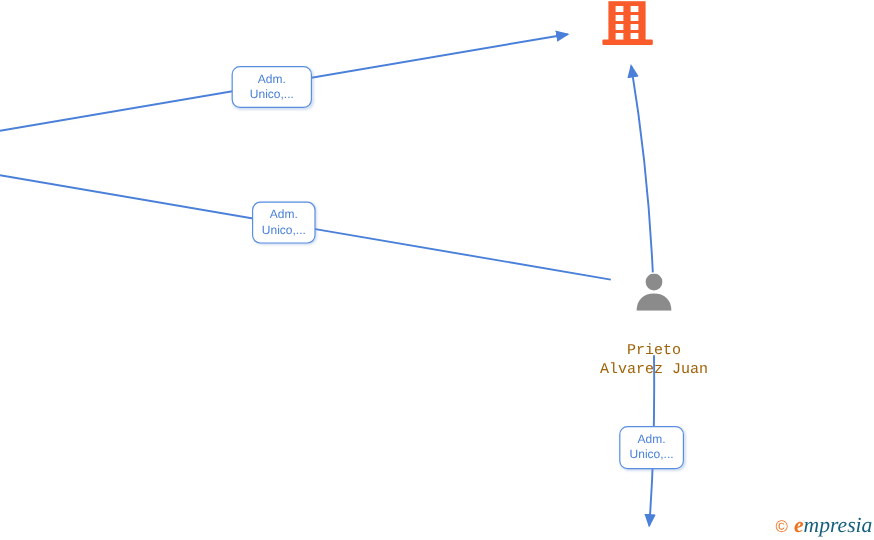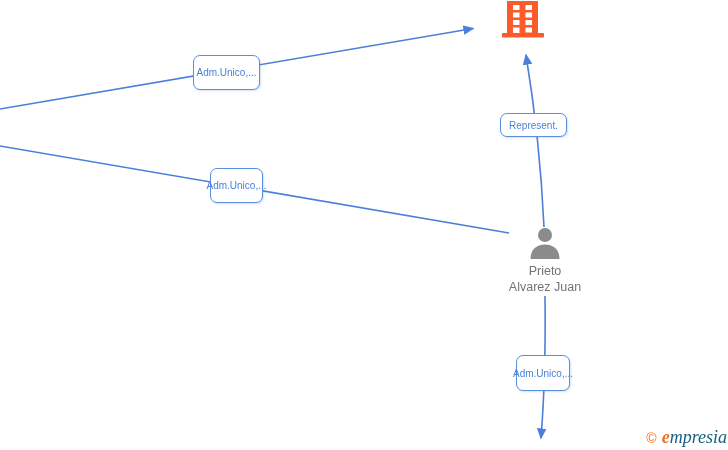--- a/index.html
+++ b/index.html
@@ -6,26 +6,26 @@
   body{
     width:728px;height:450px;background:#ffffff;overflow:hidden;position:relative;
     font-family:"Liberation Sans", sans-serif;
   }
   .stage{position:absolute;left:0;top:0;width:728px;height:450px;}
   .edges{position:absolute;left:0;top:0;pointer-events:none;}
   .edge{fill:none;stroke-width:1.6px;}
   .node{position:absolute;cursor:pointer;}
   .label-box{
     position:absolute;background:#ffffff;border:1.5px solid #5a8fe0;border-radius:7px;
-    display:flex;flex-direction:row;align-items:center;justify-content:center;
+    display:flex;flex-direction:column;align-items:center;justify-content:center;
     font-size:10px;line-height:13px;color:#4a80d9;box-sizing:border-box;cursor:pointer;
     box-shadow:1px 1px 2px rgba(110,150,210,0.30);text-align:center;white-space:nowrap;
   }
   .person-wrap{position:absolute;left:465px;top:228px;width:160px;text-align:center;cursor:pointer;}
-  .person-name{font-size:12.5px;line-height:16px;color:#737373;margin-top:0;}
+  .person-name{font-size:12.5px;line-height:16px;color:#a16207;margin-top:20px;font-family:Liberation Mono, monospace;}
   .person-name span{display:block;}
   .win{fill:#ffffff;}
   .logo{
     position:absolute;right:1px;bottom:2px;cursor:pointer;
     font-family:"Liberation Serif", serif;font-style:italic;font-size:18px;line-height:20px;
     white-space:nowrap;
     margin-left:40px;
   }
   .logo .copy{font-family:"Liberation Sans", sans-serif;font-style:normal;font-size:14px;color:#ee7220;margin-right:5px;}
   .logo .brand-e{color:#ee7220;font-weight:bold;}
@@ -66,23 +66,20 @@
   <div class="label-box" style="left:193px;top:55px;width:67px;height:35px;">
     <span>Adm.</span>
     <span>Unico,...</span>
   </div>
 
   <div class="label-box" style="left:210px;top:168px;width:53px;height:35px;">
     <span>Adm.</span>
     <span>Unico,...</span>
   </div>
 
-  <div class="label-box" style="left:500px;top:113px;width:67px;height:24px;">
-    <span>Represent.</span>
-  </div>
 
   <div class="label-box" style="left:516px;top:355px;width:54px;height:36px;">
     <span>Adm.</span>
     <span>Unico,...</span>
   </div>
 
   <div class="person-wrap">
     <svg width="36" height="31" viewBox="0 0 36 31" xmlns="http://www.w3.org/2000/svg">
       <circle cx="18" cy="7" r="7" fill="#8b8b8b"></circle>
       <path d="M3.5,31 C3.5,21.5 9.5,16.5 18,16.5 C26.5,16.5 32.5,21.5 32.5,31 Z" fill="#8b8b8b"></path>

